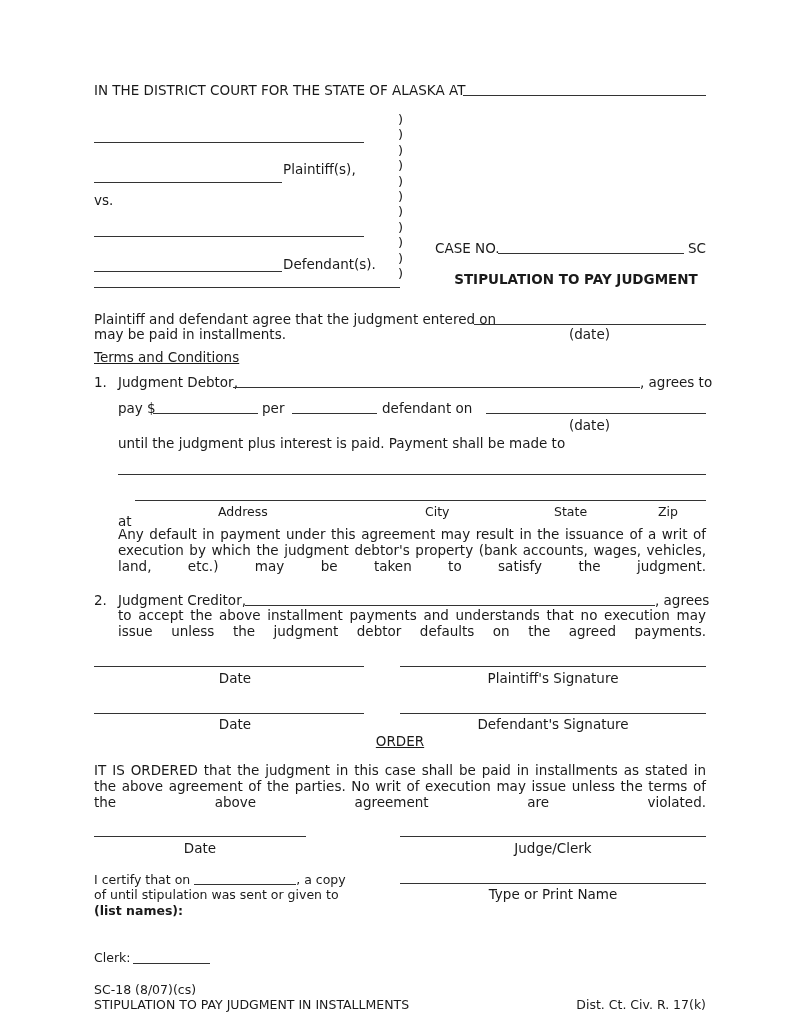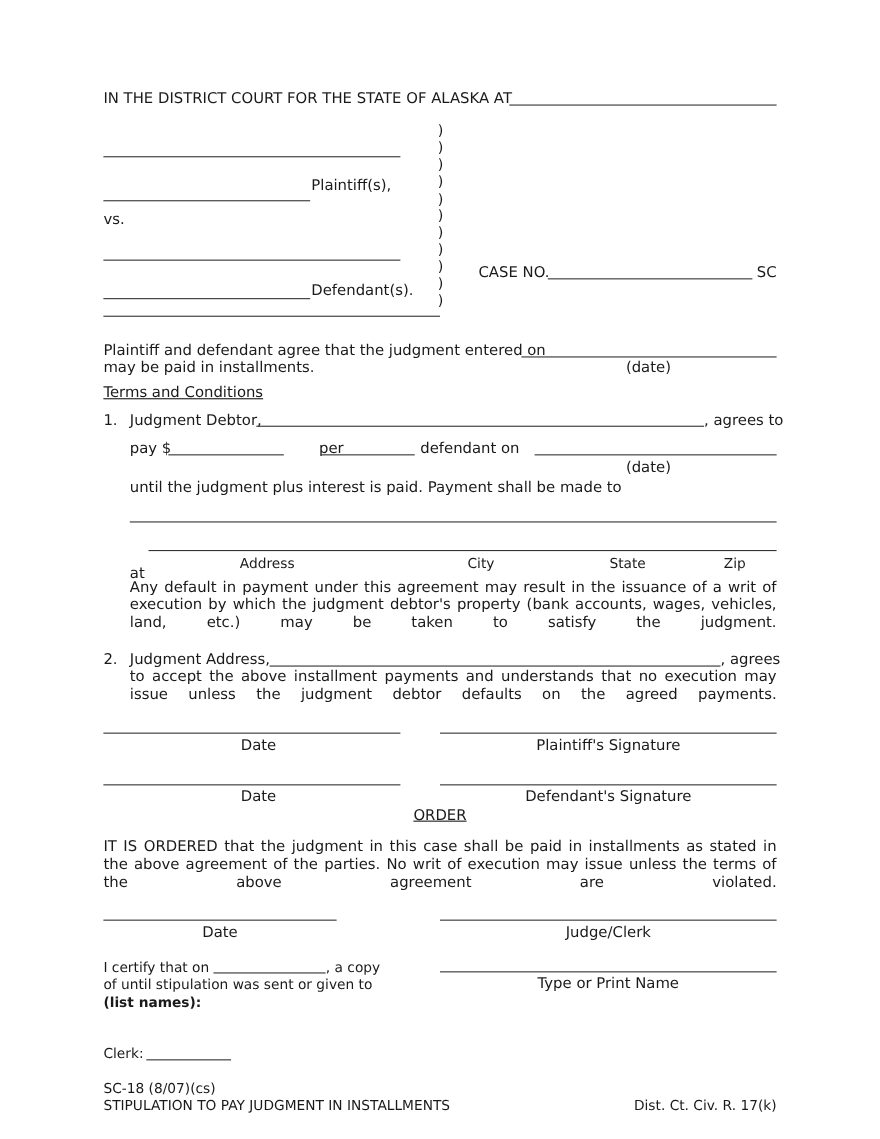--- a/index.html
+++ b/index.html
@@ -41,56 +41,57 @@
     <div>)</div>
   <div>)</div>
     <div>)</div>
 </div>
 
 <div class="abs" style="left:435px;top:240px;">CASE NO.</div>
 <div class="line" style="left:498px;top:253px;width:186px;"></div>
 <div class="abs" style="left:688px;top:240px;">SC</div>
 
 <div class="abs bold center" style="left:430px;top:271px;width:292px;line-height:16px;">
+  <div>STIPULATION TO PAY JUDGMENT</div>
 </div>
 
 <div class="abs" style="left:94px;top:311px;">Plaintiff and defendant agree that the judgment entered on</div>
 <div class="line" style="left:474px;top:324px;width:232px;"></div>
 <div class="abs" style="left:94px;top:326px;">may be paid in installments.</div>
 <div class="abs" style="left:569px;top:326px;">(date)</div>
 
 <div class="abs u" style="left:94px;top:349px;">Terms and Conditions</div>
 
 <div class="abs" style="left:94px;top:374px;">1.</div>
 <div class="abs" style="left:118px;top:374px;">Judgment Debtor,</div>
 <div class="line" style="left:233px;top:387px;width:407px;"></div>
 <div class="abs" style="left:640px;top:374px;">, agrees to</div>
 
 <div class="abs" style="left:118px;top:400px;">pay $</div>
 <div class="line" style="left:153px;top:413px;width:105px;"></div>
-<div class="abs" style="left:262px;top:400px;margin-left:28px;">per</div>
+<div class="abs" style="left:262px;top:400px;">per</div>
 <div class="line" style="left:292px;top:413px;width:85px;"></div>
 <div class="abs" style="left:382px;top:400px;">defendant on</div>
 <div class="line" style="left:486px;top:413px;width:220px;"></div>
 <div class="abs" style="left:569px;top:417px;">(date)</div>
 
 <div class="abs" style="left:118px;top:435px;">until the judgment plus interest is paid.  Payment shall be made to</div>
 <div class="line" style="left:118px;top:474px;width:588px;"></div>
 
 <div class="abs" style="left:118px;top:513px;">at</div>
 <div class="line" style="left:135px;top:500px;width:571px;"></div>
 <div class="abs small" style="left:218px;top:504px;">Address</div>
 <div class="abs small" style="left:425px;top:504px;">City</div>
 <div class="abs small" style="left:554px;top:504px;">State</div>
 <div class="abs small" style="left:658px;top:504px;">Zip</div>
 
 <div class="para" style="left:118px;top:526px;width:588px;">Any default in payment under this agreement may result in the issuance of a writ of execution by which the judgment debtor's property (bank accounts, wages, vehicles, land, etc.) may be taken to satisfy the judgment.</div>
 
 <div class="abs" style="left:94px;top:592px;">2.</div>
-<div class="abs" style="left:118px;top:592px;">Judgment Address,</div>
+<div class="abs" style="left:118px;top:592px;">Judgment Creditor,</div>
 <div class="line" style="left:245px;top:605px;width:410px;"></div>
 <div class="abs" style="left:655px;top:592px;">, agrees</div>
 <div class="para" style="left:118px;top:607px;width:588px;">to accept the above installment payments and understands that no execution may issue unless the judgment debtor defaults on the agreed payments.</div>
 
 <div class="line" style="left:94px;top:666px;width:270px;"></div>
 <div class="abs center" style="left:94px;top:670px;width:282px;">Date</div>
 <div class="line" style="left:400px;top:666px;width:306px;"></div>
 <div class="abs center" style="left:400px;top:670px;width:306px;">Plaintiff's Signature</div>
 
 <div class="line" style="left:94px;top:713px;width:270px;"></div>

